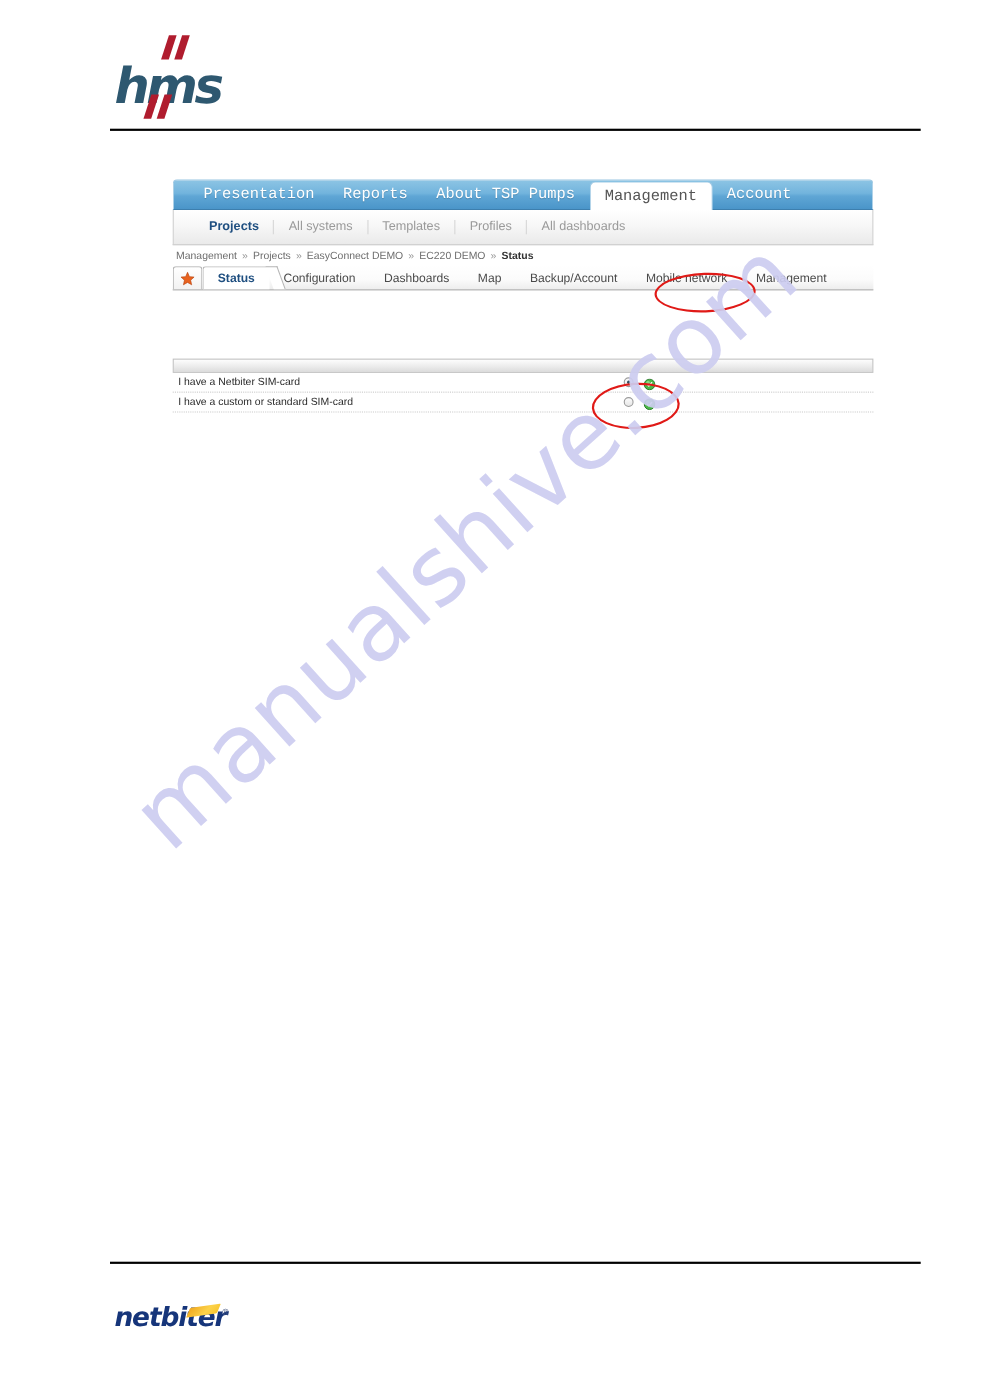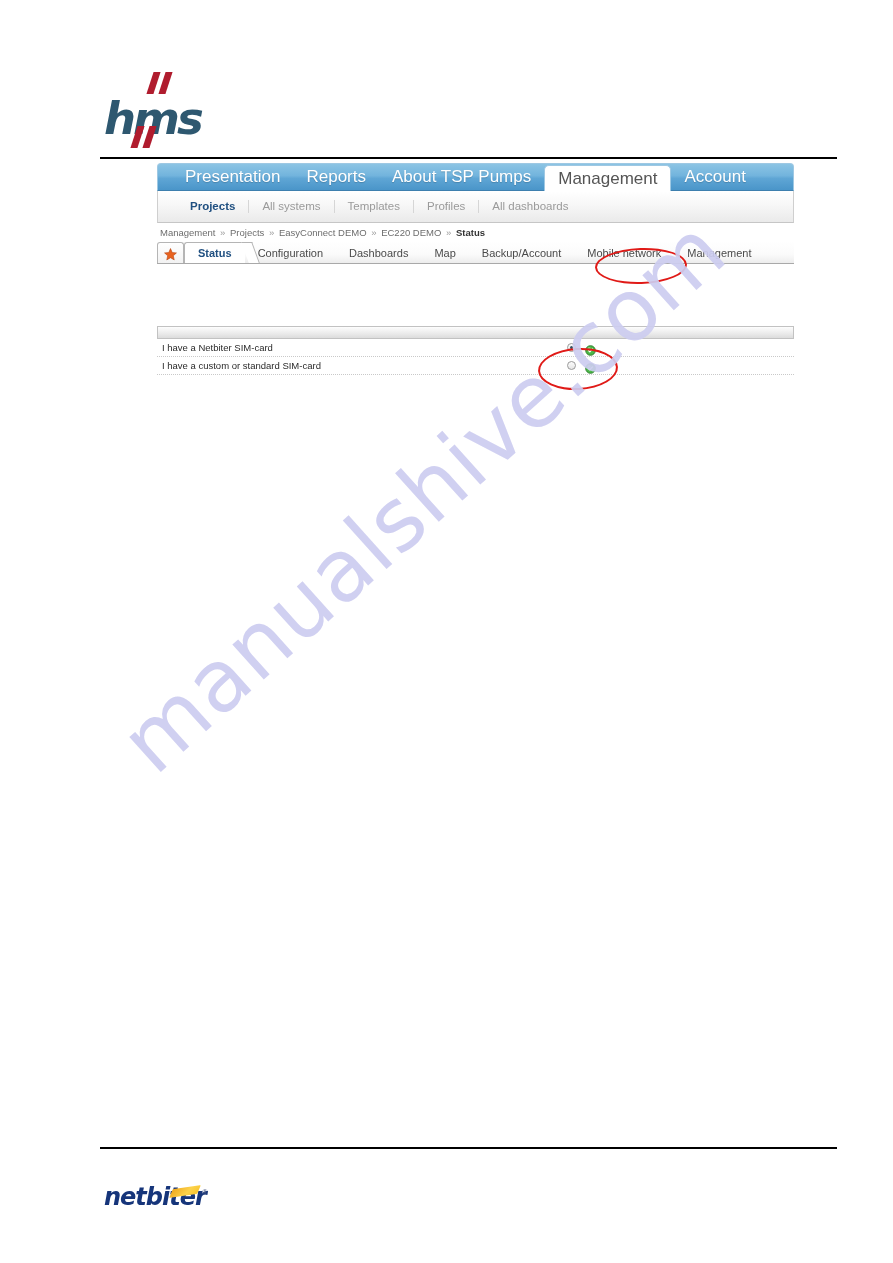--- a/index.html
+++ b/index.html
@@ -38,21 +38,20 @@
     white-space: nowrap;
     letter-spacing: 1px;
   }
 
   
   #page-header {
     position: absolute;
     left: 0; top: 0;
     width: 721px;
     height: 125px;
-    margin-top: 40px;
   }
   #hms-logo {
     position: absolute;
     left: 104px;
     top: 30px;
     width: 130px;
     height: 80px;
   }
   #hms-logo .hms-word {
     position: absolute;
@@ -108,25 +107,26 @@
   #main-nav .nav-items {
     display: flex;
     align-items: stretch;
     height: 100%;
     padding-left: 14px;
   }
   #main-nav .nav-item {
     display: flex;
     align-items: center;
     padding: 0 13px;
-    font-size: 17px;
+    font-size: 14px;
     color: #ffffff;
     white-space: nowrap;
     position: relative;
     text-shadow: 0 1px 1px rgba(0,0,0,0.18);
+    font-family: Liberation Mono, monospace;
   }
   #main-nav .nav-item.active {
     background: #ffffff;
     color: #555555;
     text-shadow: none;
     border-radius: 5px 5px 0 0;
     border: 1px solid #9ec8e3;
     border-bottom: none;
     margin: 1px 0 -1px 0;
     box-sizing: border-box;

